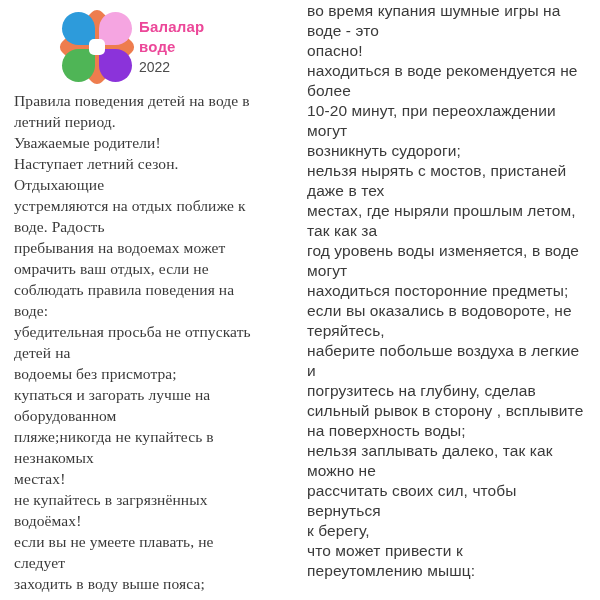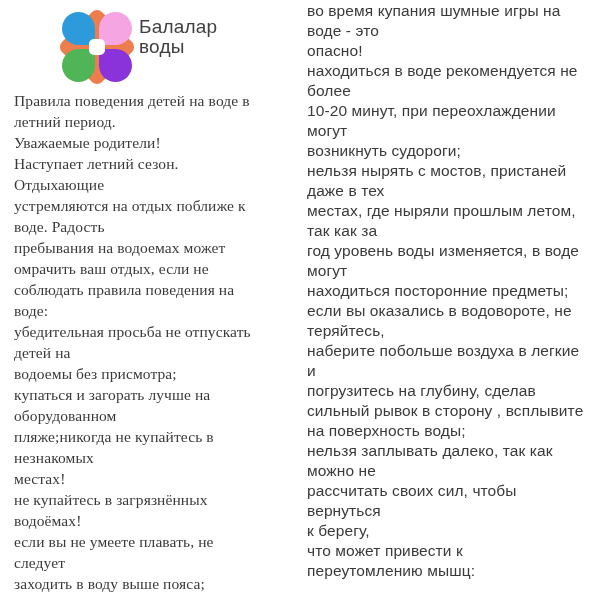--- a/index.html
+++ b/index.html
@@ -29,22 +29,22 @@
   .p-blue   { left: 4px;  top: 4px;  border-radius: 55% 55% 14% 55%; }
   .p-pink   { left: 41px; top: 4px;  border-radius: 55% 55% 55% 14%; }
   .p-green  { left: 4px;  top: 41px; border-radius: 55% 14% 55% 55%; }
   .p-purple { left: 41px; top: 41px; border-radius: 14% 55% 55% 55%; }
   .core {
     position: absolute; left: 31px; top: 31px; width: 16px; height: 16px;
     background: #ffffff; border-radius: 5px;
   }
   .logo-text { position: absolute; left: 81px; top: 11px; }
   .logo-title {
-    font-weight: 400; font-size: 19px; line-height: 20px;
-    color: #404040; letter-spacing: 0.2px;
+    font-weight: 700; font-size: 15px; line-height: 20px;
+    color: #ec4899; letter-spacing: 0.2px;
   }
   .logo-year {
     font-weight: 400; font-size: 14px; line-height: 18px;
     color: #4b4b4b; margin-top: 1px;
   }
 
   
   .body {
     position: absolute;
     font-size: 15.5px;
@@ -68,21 +68,22 @@
       <i class="d d-bottom" style="background: rgb(238, 125, 78);"></i>
       <i class="d d-center" style="background: rgb(238, 125, 78);"></i>
       <i class="p p-blue" style="background: rgb(45, 155, 219);"></i>
       <i class="p p-pink" style="background: rgb(245, 165, 225);"></i>
       <i class="p p-green" style="background: rgb(79, 181, 86);"></i>
       <i class="p p-purple" style="background: rgb(139, 51, 218);"></i>
       <i class="core"></i>
     </div>
     <div class="logo-text">
       <div class="logo-title">Балалар</div>
-      <div class="logo-title">воды</div>
+      <div class="logo-title">воде</div>
+      <div class="logo-year">2022</div>
     </div>
   </div>
 
   <div class="body left">Правила поведения детей на воде в
 летний период.
 Уважаемые родители!
 Наступает летний сезон.
 Отдыхающие
 устремляются на отдых поближе к
 воде. Радость

